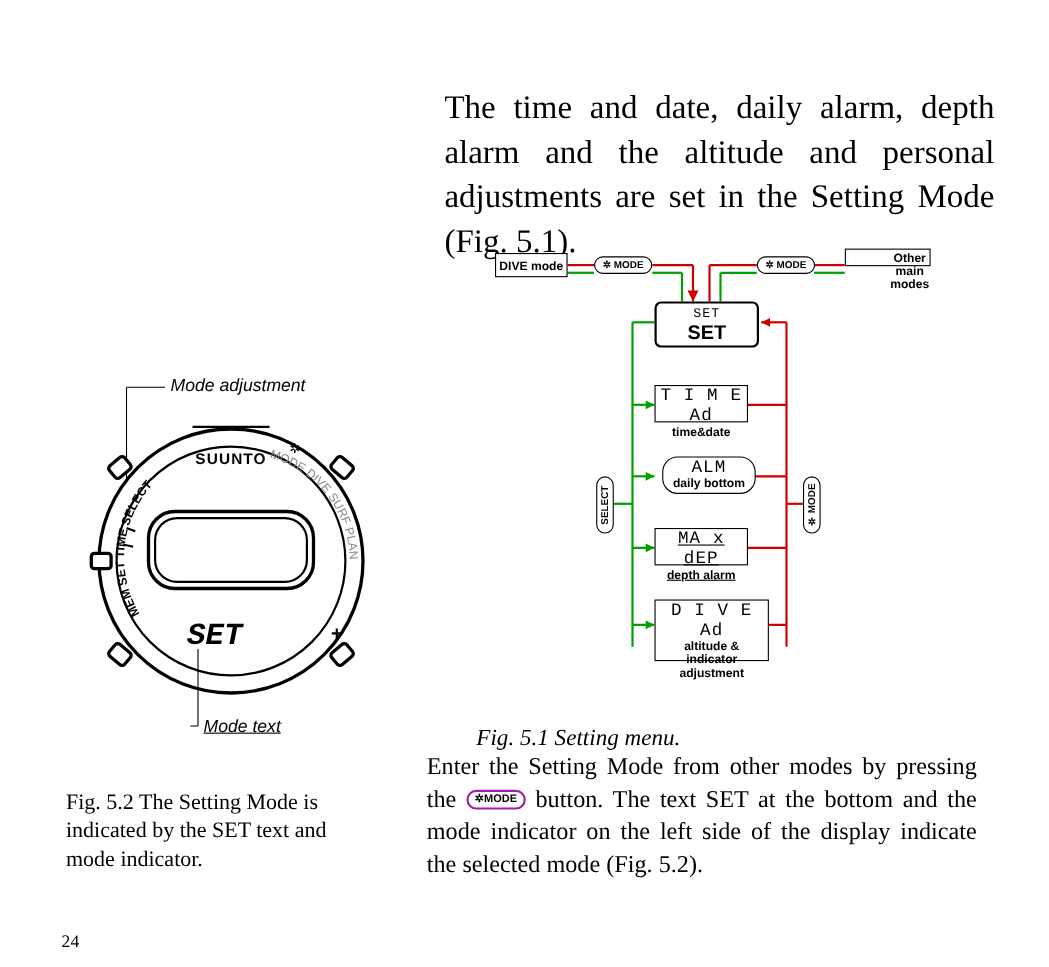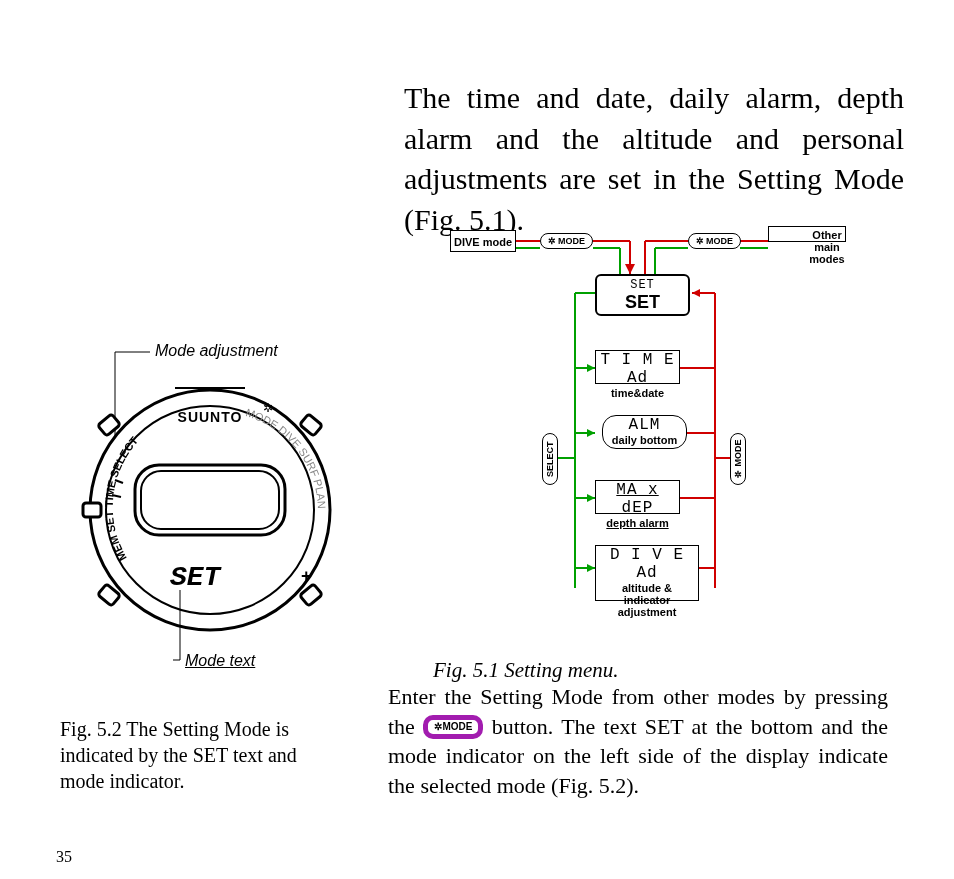--- a/index.html
+++ b/index.html
@@ -116,21 +116,21 @@
     position: absolute;
     left: 388px;
     top: 682px;
     width: 500px;
     font-size: 22px;
     line-height: 1.35;
     text-align: justify;
   }
   .inline-btn {
     display: inline-block;
-    border: 5px solid #a21caf;
+    border: 2px solid #a21caf;
     border-radius: 10px;
     font-family: Arial, Helvetica, sans-serif;
     font-size: 10px;
     font-weight: bold;
     padding: 0 6px;
     line-height: 14px;
     vertical-align: middle;
     position: relative;
     top: -2px;
   }
@@ -326,15 +326,15 @@
 
       <line x1="125" y1="250" x2="125" y2="320" stroke="#000" stroke-width="1"></line>
       <line x1="125" y1="320" x2="118" y2="320" stroke="#000" stroke-width="1"></line>
     </svg>
     <div class="d2-label" style="left:100px; top:2px;">Mode adjustment</div>
     <div class="d2-label" style="left:130px; top:312px;text-decoration:underline;">Mode text</div>
   </div>
 
   <div class="cap2">Fig. 5.2 The Setting Mode is indicated by the SET text and mode indicator.</div>
 
-  <div class="pagenum">35</div>
+  <div class="pagenum">24</div>
 
 </div>
 
 </body></html>

